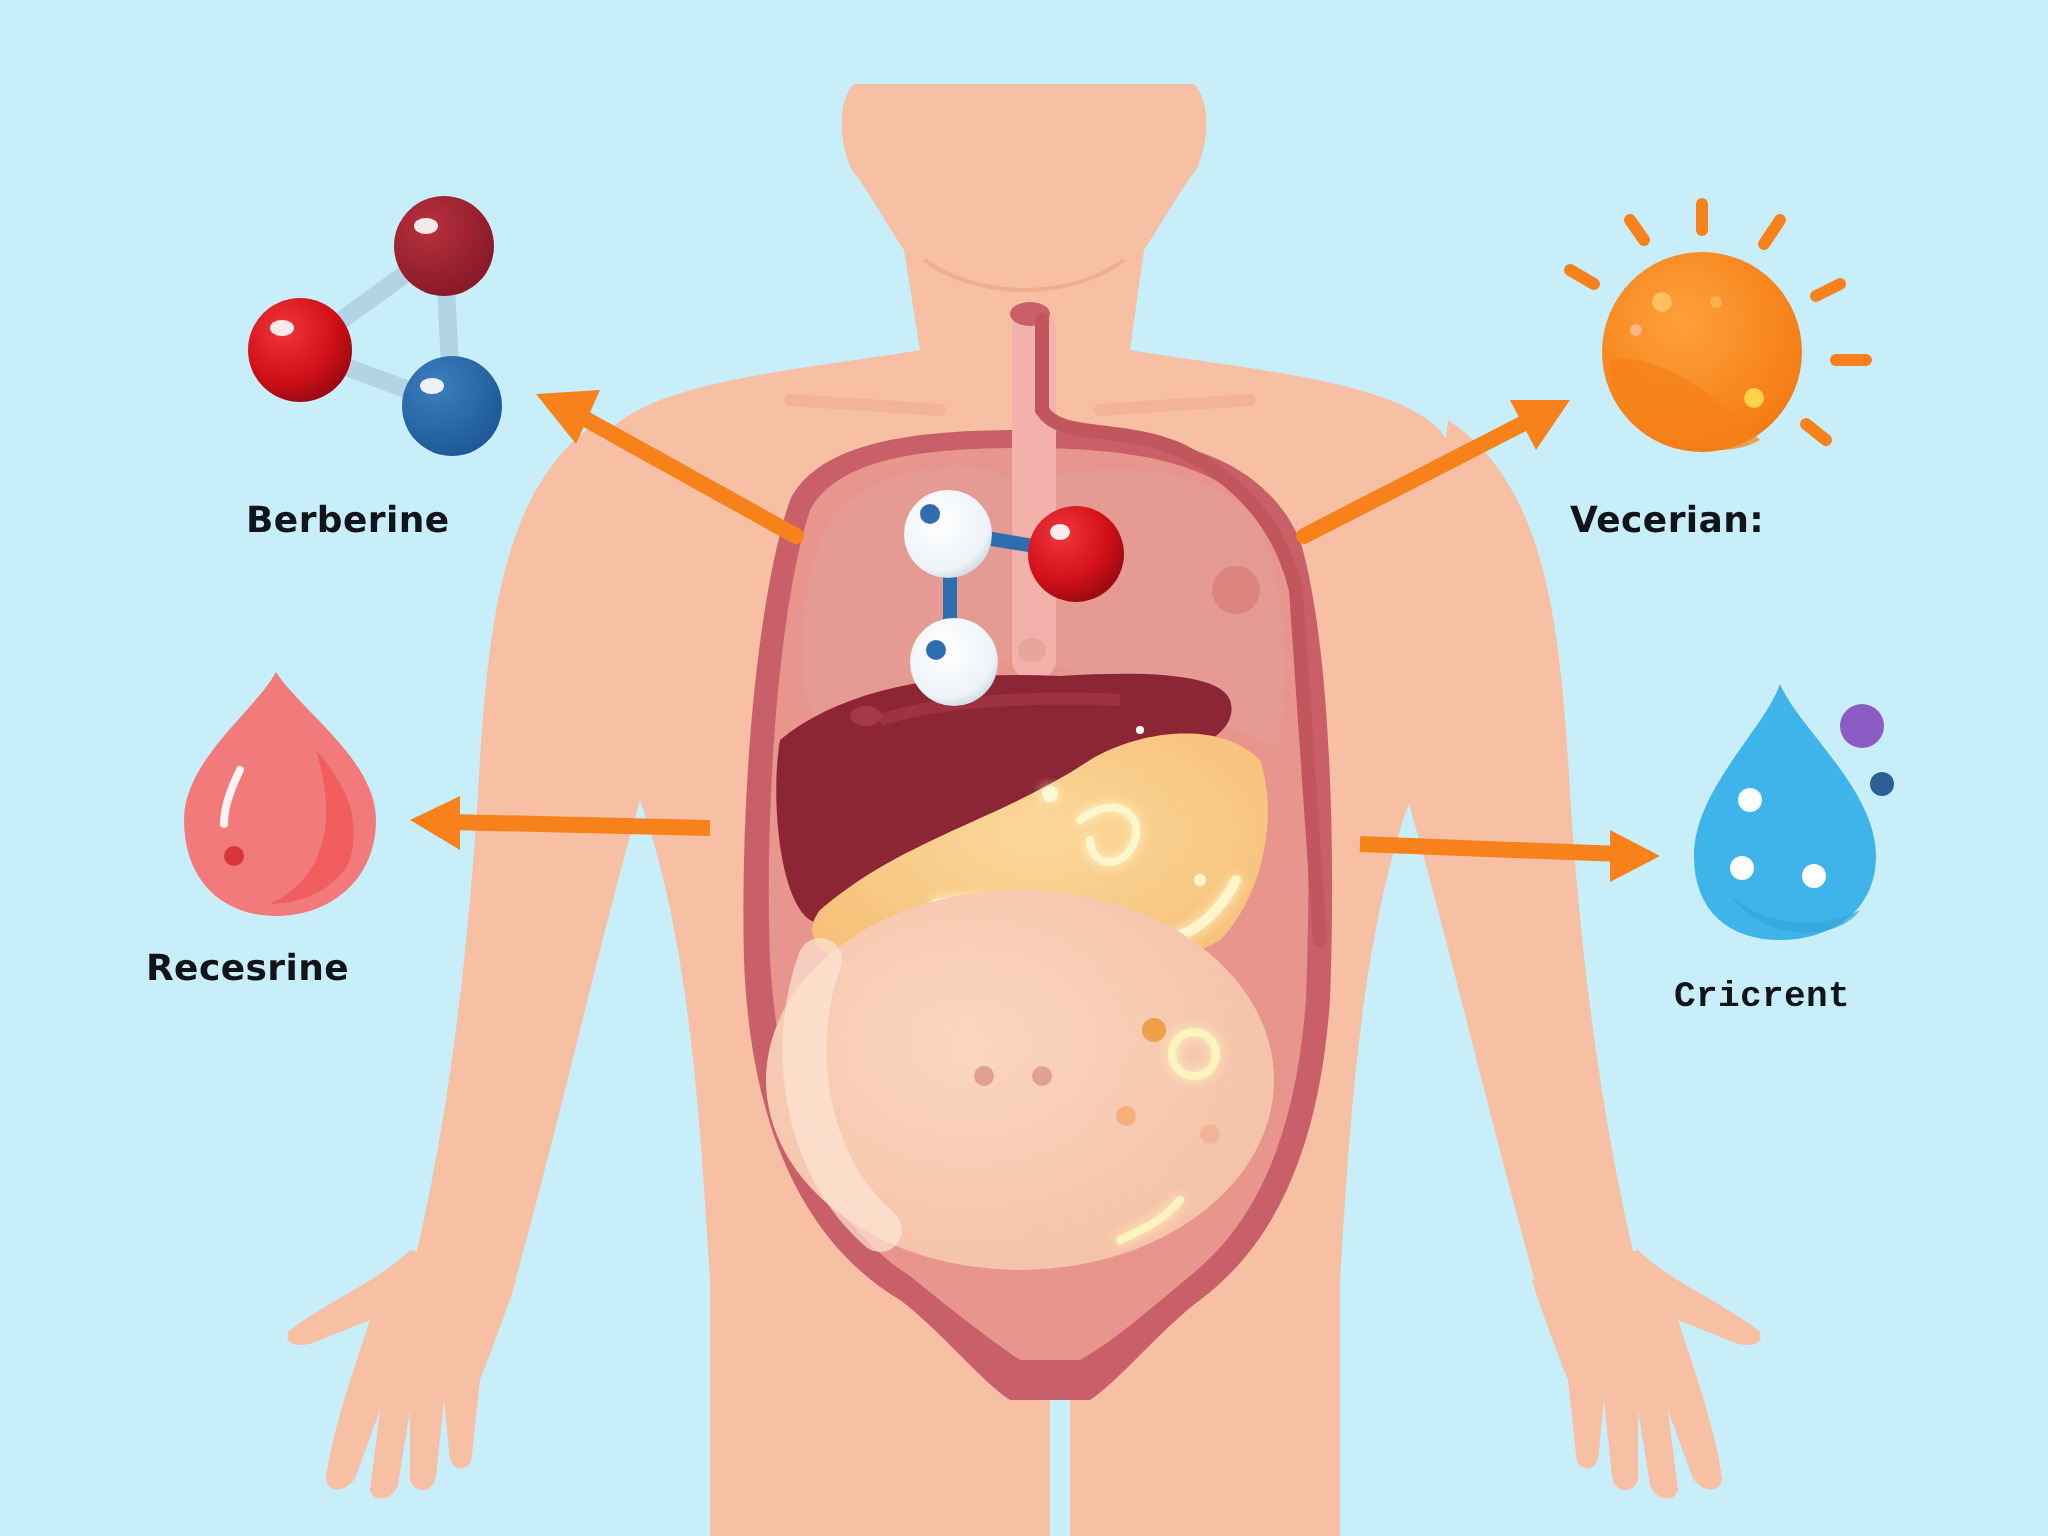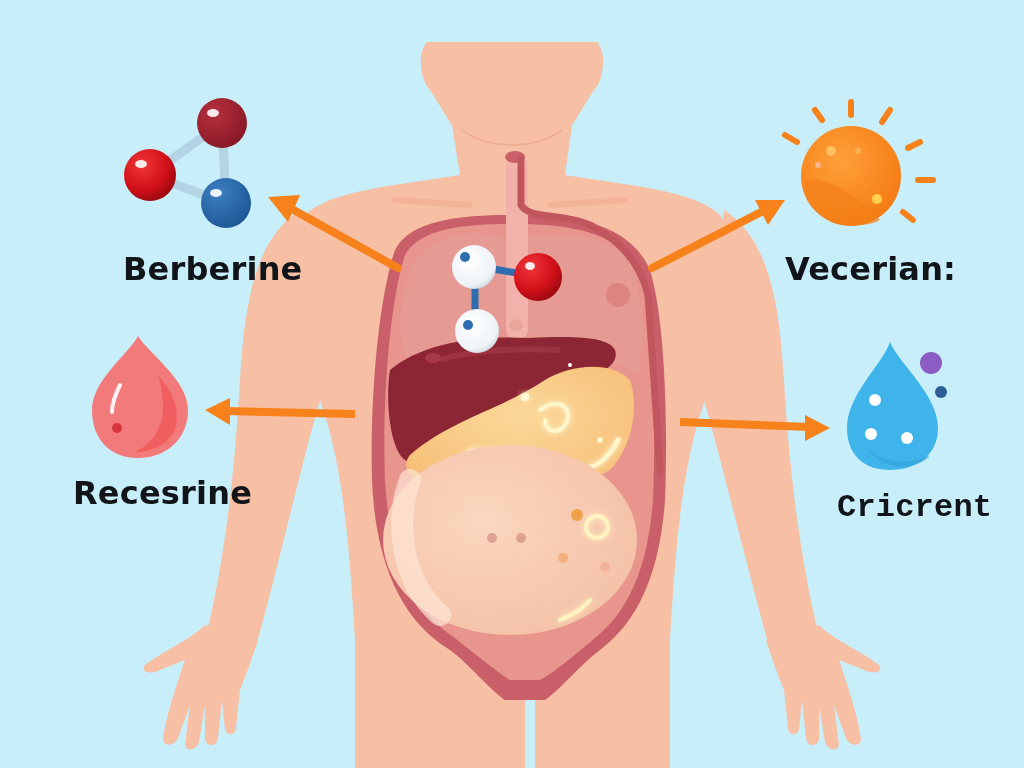--- a/index.html
+++ b/index.html
@@ -7,21 +7,21 @@
       width: 1024px; height: 768px; overflow: hidden;
       background: #c8eefa;
       font-family: "DejaVu Sans", sans-serif;
       position: relative;
     }
     .stage { position: absolute; left: 0; top: 0; width: 1024px; height: 768px; }
     .label {
       position: absolute;
       font-family: "DejaVu Sans", sans-serif;
       font-weight: bold;
-      font-size: 32px;
+      font-size: 18px;
       color: #111418;
       letter-spacing: 0.2px;
       white-space: nowrap;
     }
   </style>
 </head>
 <body>
 
 <div class="stage">
   <svg width="1024" height="768" viewBox="0 0 1024 768" xmlns="http://www.w3.org/2000/svg">

